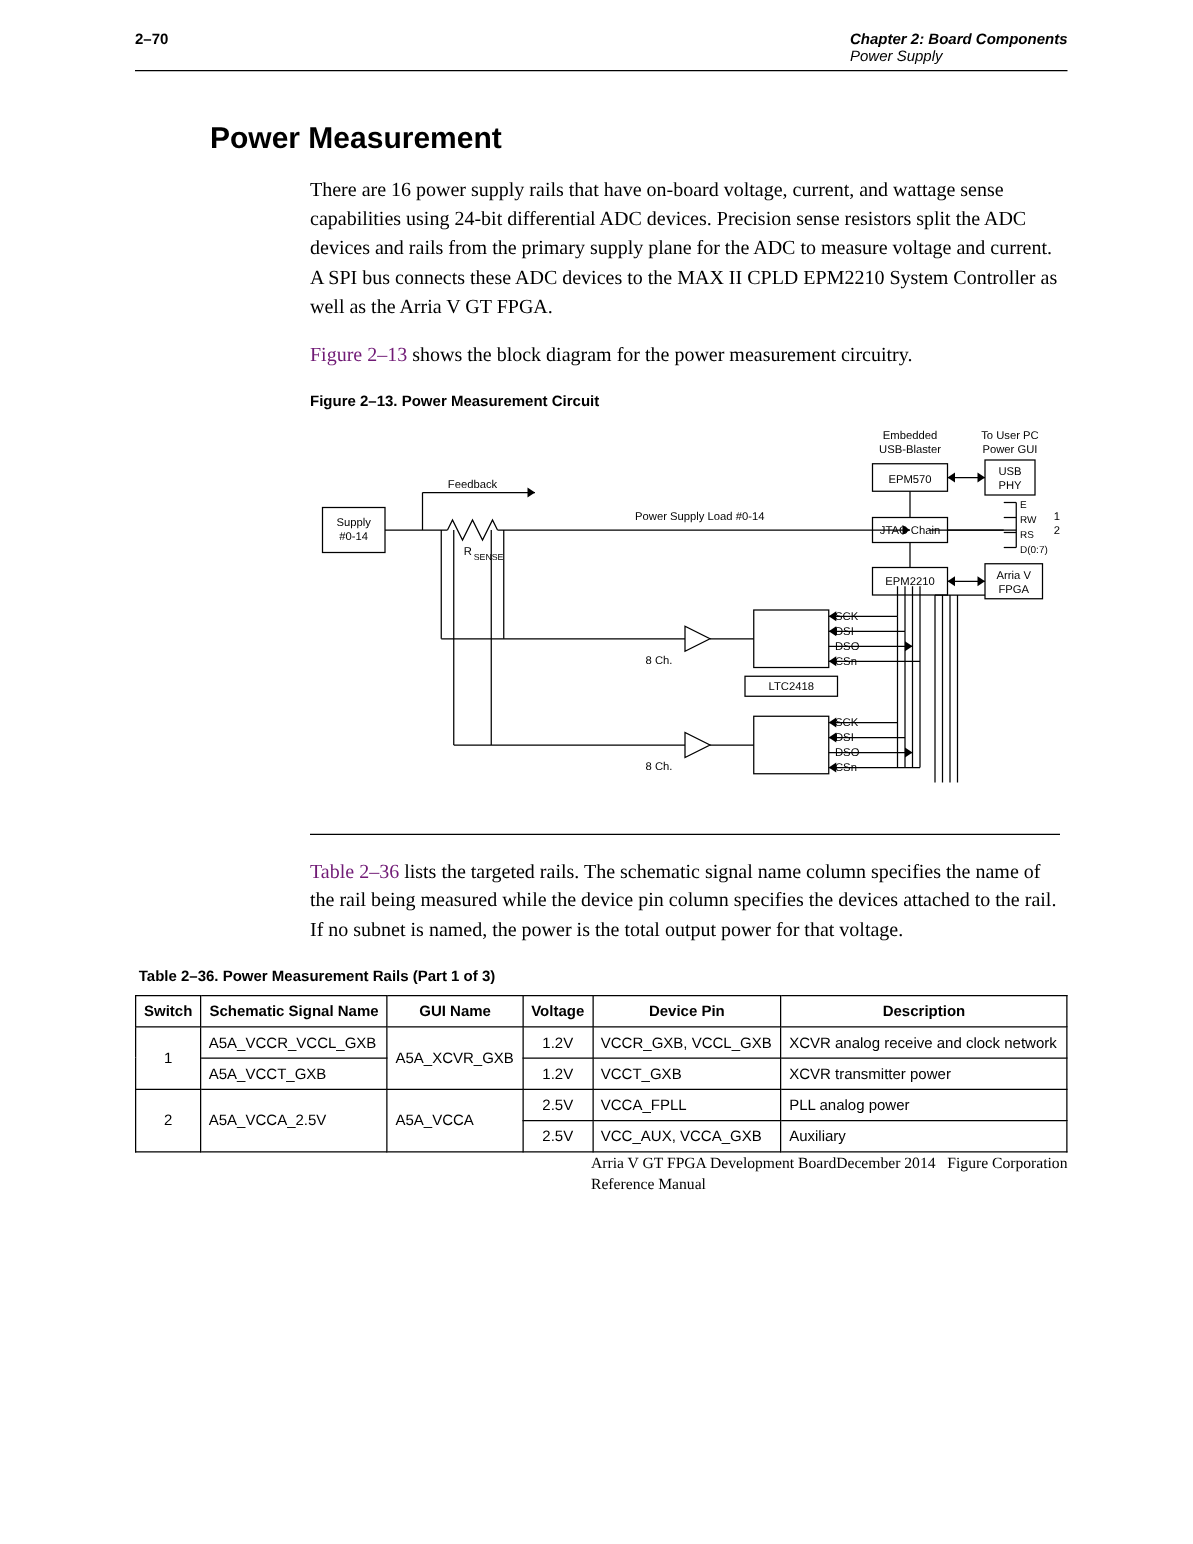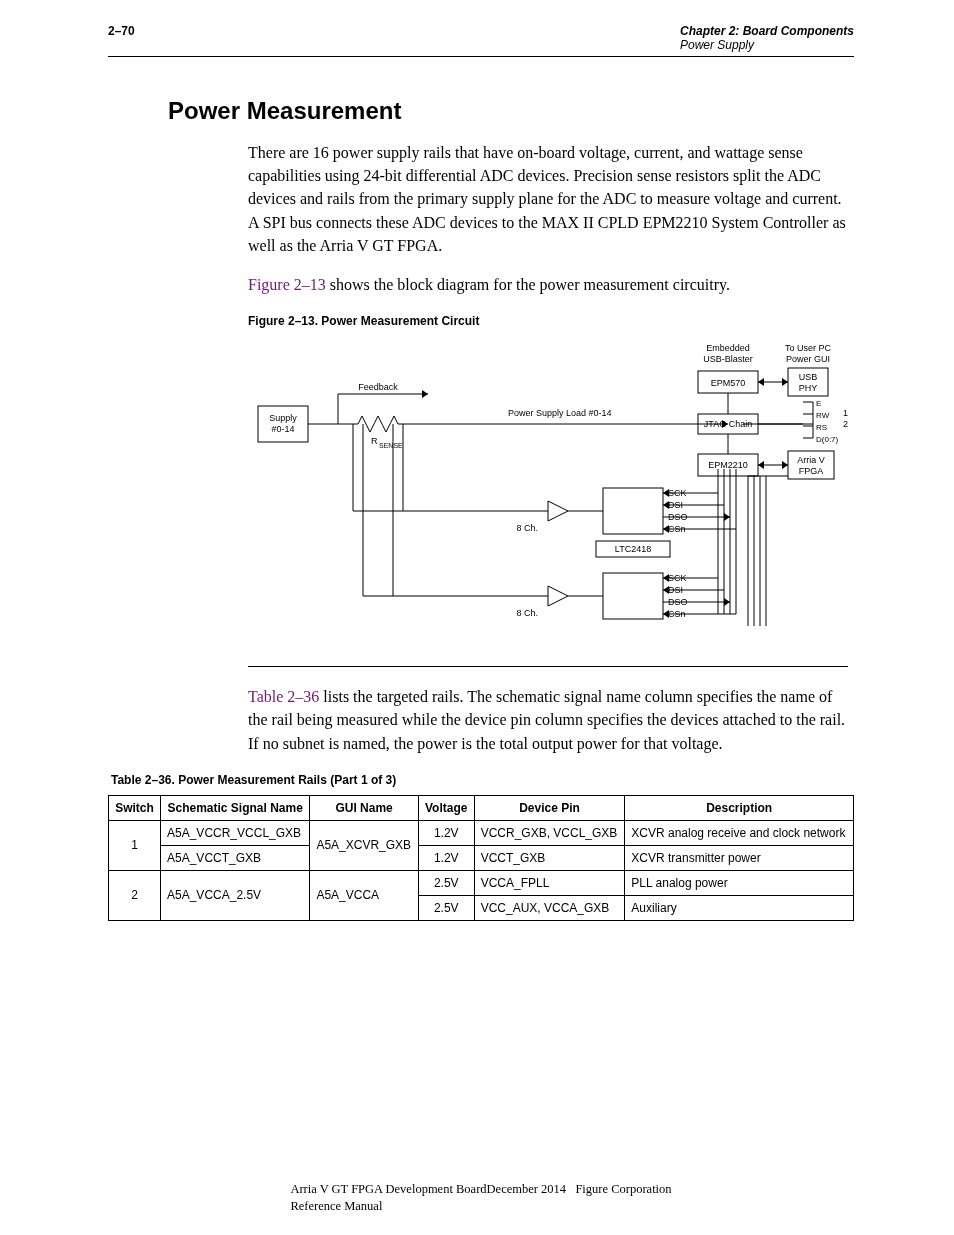--- a/index.html
+++ b/index.html
@@ -79,23 +79,22 @@
     padding: 5px 6px;
     text-align: left;
     vertical-align: middle;
   }
   table.data th {
     font-weight: bold;
     text-align: center;
   }
   .footer {
     display: flex;
-    justify-content: center;
+    justify-content: flex-end;
     font-size: 12.5px;
-    margin-top: 260px;
     line-height: 1.4;
   }
   .footer .left {
     text-align: left;
   }
   .footer .right {
     text-align: right;
   }
 </style>
 </head>

